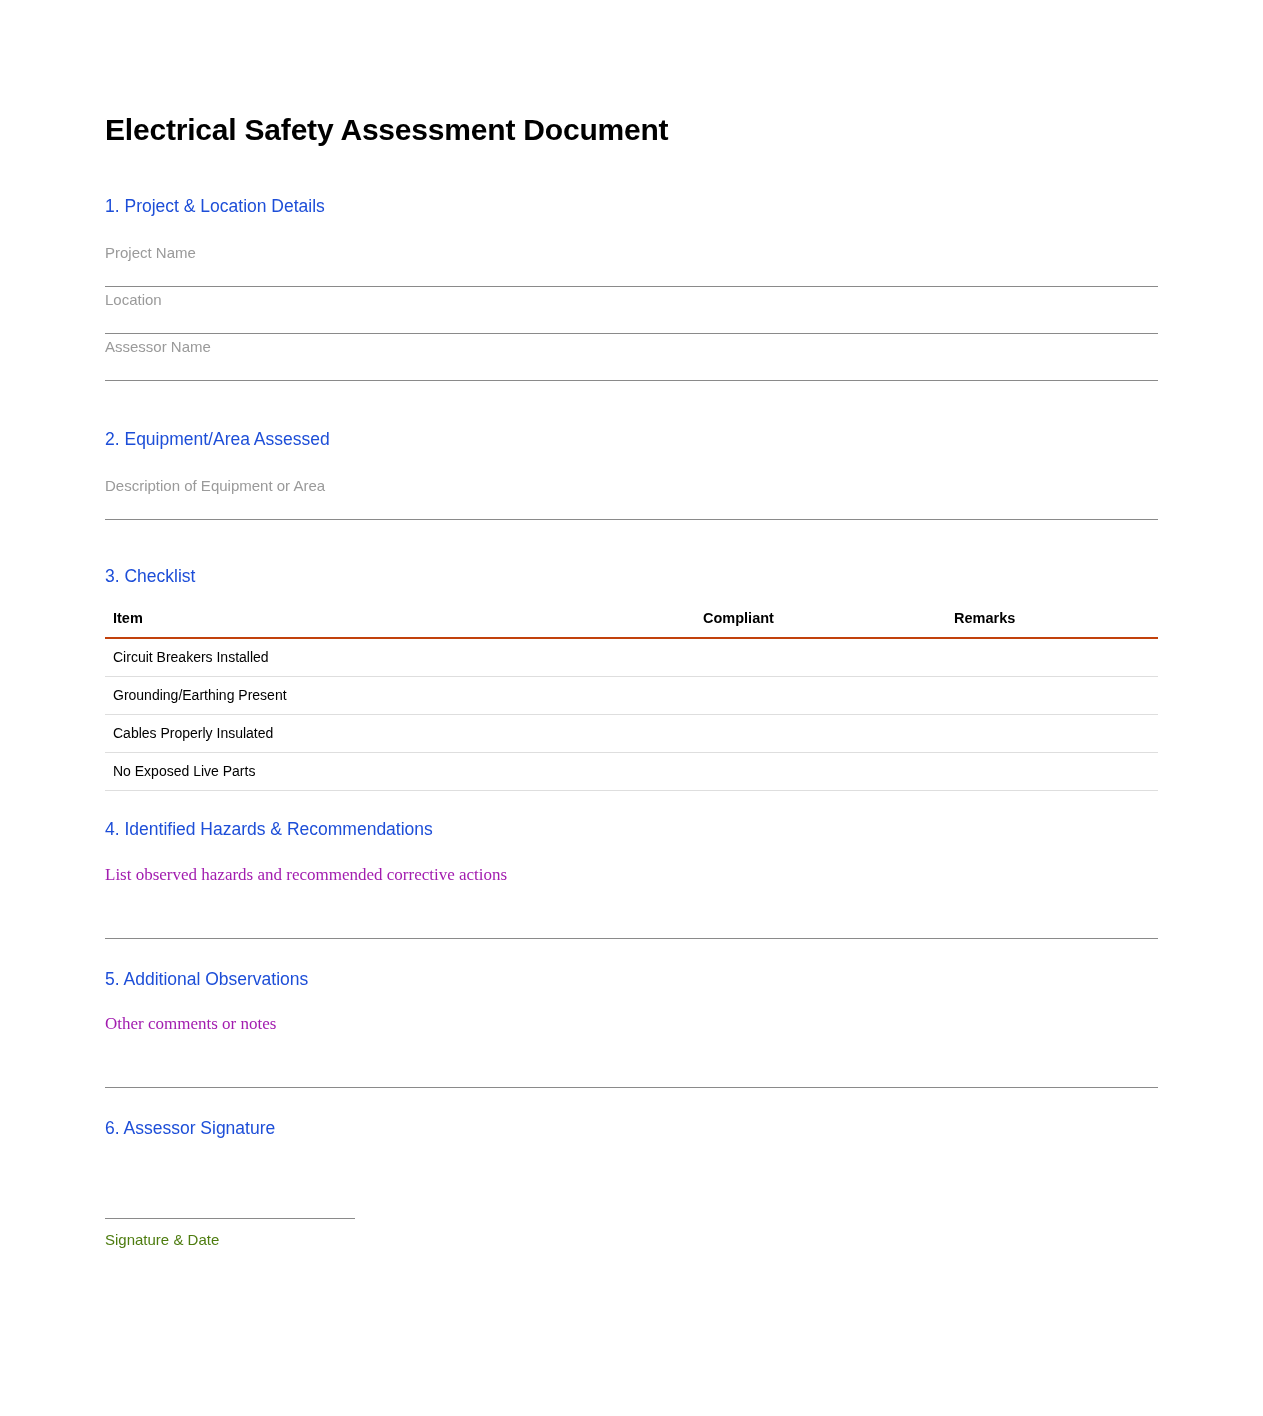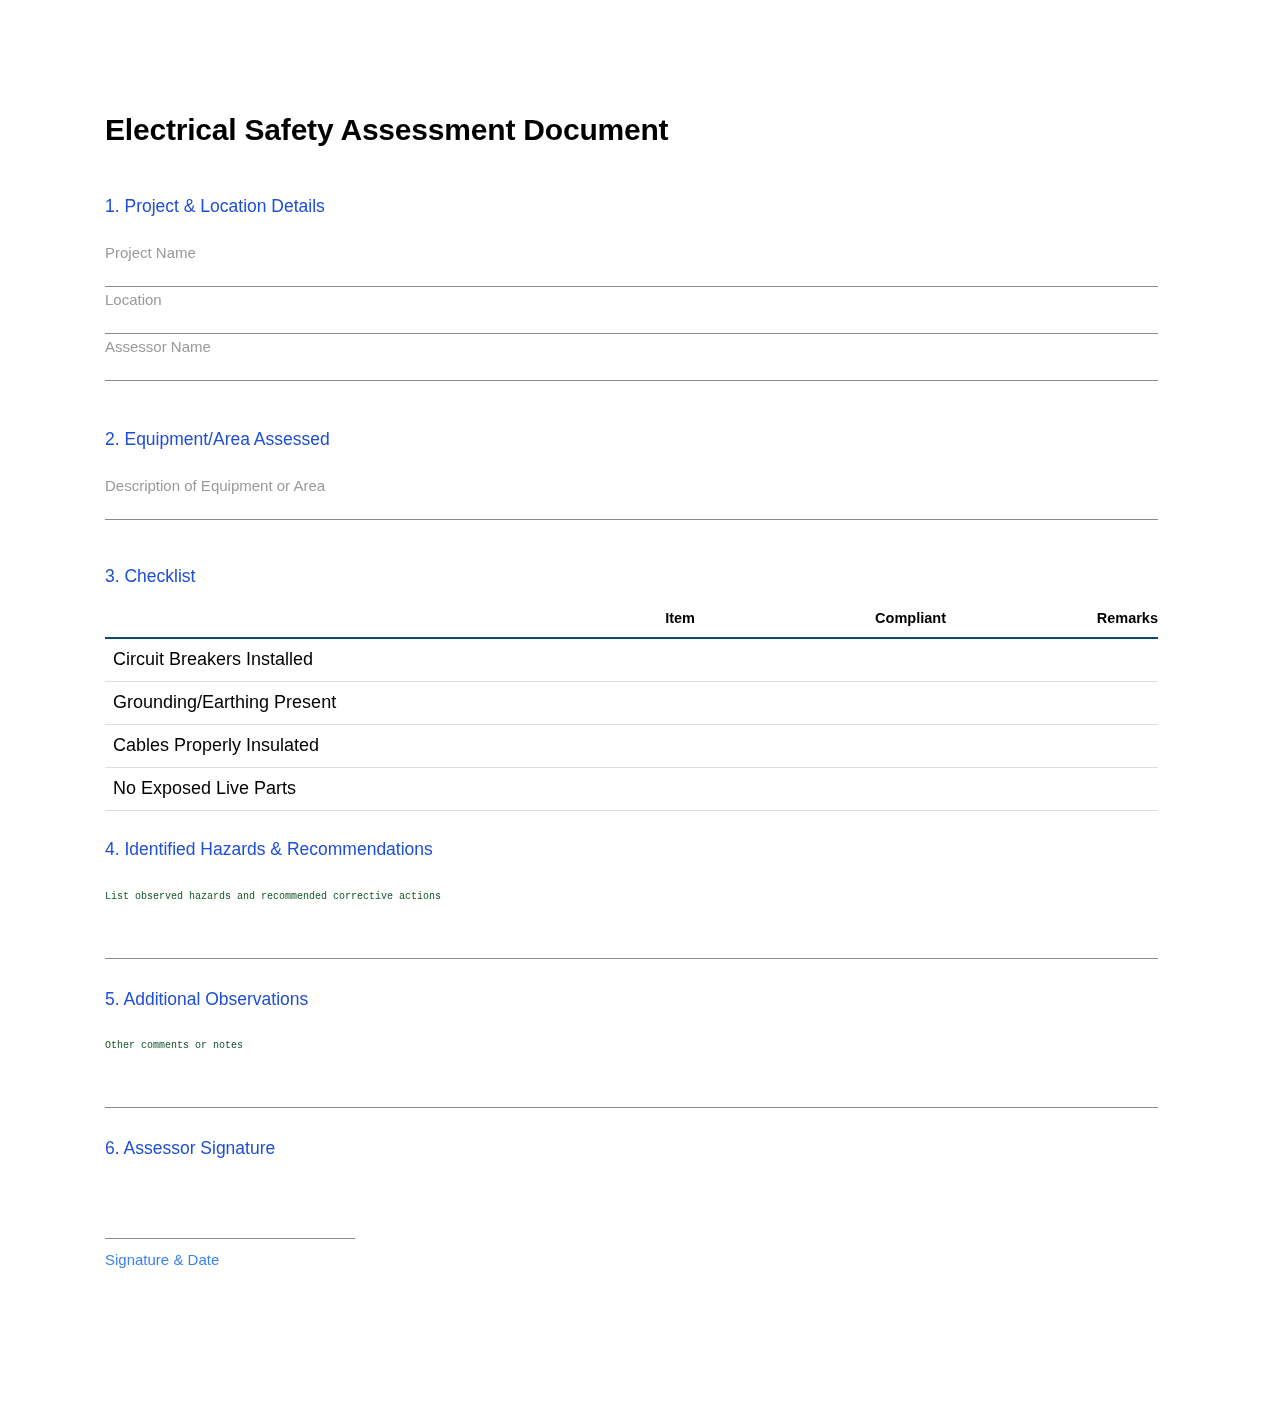--- a/index.html
+++ b/index.html
@@ -62,63 +62,63 @@
   .gap-after-fields { height: 48px; }
   .gap-sm { height: 46px; }
 
   
   table.checklist {
     width: 100%;
     border-collapse: collapse;
     table-layout: fixed;
   }
   table.checklist th {
-    text-align: right;
+    text-align: left;
     font-size: 14.5px;
     font-weight: bold;
     padding: 0 0 11px 8px;
-    border-bottom: 2px solid #0c4a6e;
+    border-bottom: 2px solid #c2410c;
     color: #000;
   }
   table.checklist td {
     text-align: left;
-    font-size: 18px;
+    font-size: 14px;
     font-weight: normal;
     padding: 10px 0 11px 8px;
     border-bottom: 1px solid #dedede;
     color: #000;
   }
   .col-item { width: 590px; }
   .col-compliant { width: 251px; margin-top: 36px; }
   .col-remarks { width: 212px; }
 
   
   .textblock {
     border-bottom: 1px solid #8a8a8a;
     height: 76px;
     padding-top: 2px;
   }
   .textblock-placeholder {
-    font-family: Liberation Mono, monospace;
-    font-size: 10px;
-    color: #14532d;
+    font-family: Liberation Serif, serif;
+    font-size: 17px;
+    color: #a21caf;
     line-height: 1.2;
     user-select: none;
   }
 
   
   .sig-wrap { padding-top: 56px; }
   .sig-line {
     width: 250px;
     border-bottom: 1px solid #8a8a8a;
     height: 0;
   }
   .sig-label {
     font-size: 15px;
-    color: #3b82f6;
+    color: #4d7c0f;
     padding-top: 12px;
     line-height: 1.2;
   }
 </style>
 </head>
 <body>
 
 <div class="page">
 
   <h1 class="doc-title">Electrical Safety Assessment Document</h1>

